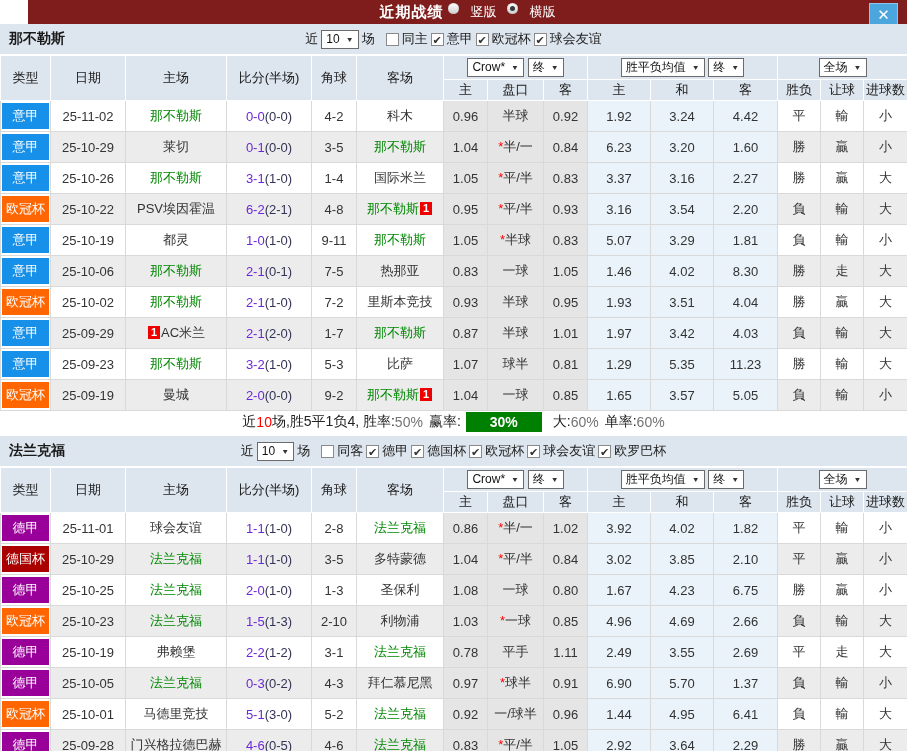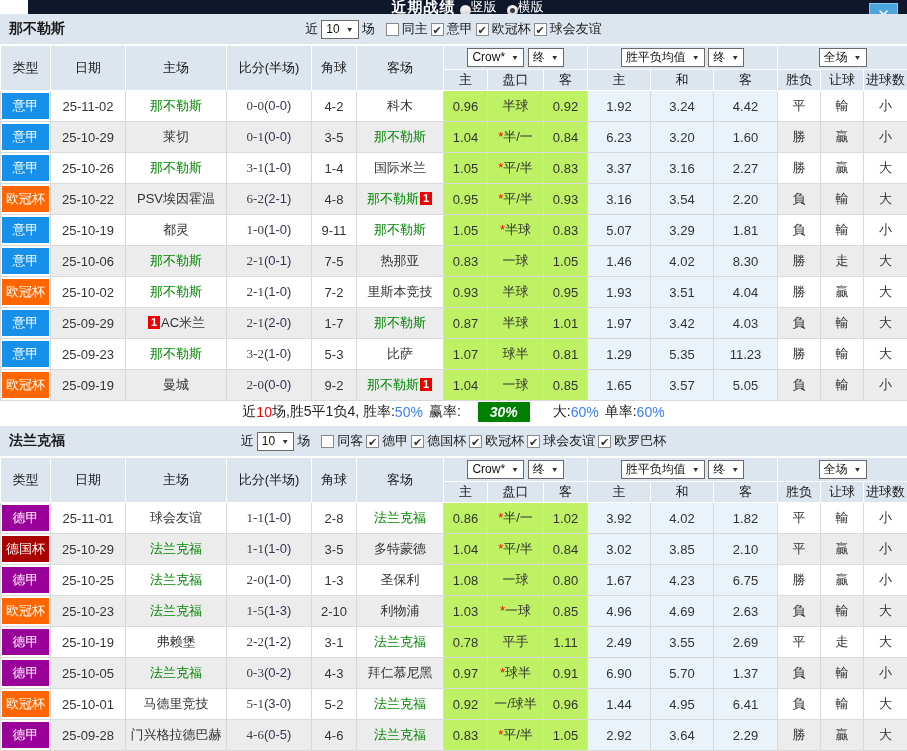--- a/index.html
+++ b/index.html
@@ -1,23 +1,23 @@
 <!DOCTYPE html>
 <html><head>
 <meta charset="utf-8">
 <style>
   html,body{margin:0;padding:0;background:#fff;}
   body{width:907px;font-family:"Liberation Sans","DejaVu Sans",sans-serif;-webkit-font-smoothing:antialiased;}
   .dialog{width:907px;}
 
   
-  .titlebar{height:14px;background:#0f172a;position:relative;display:flex;align-items:center;justify-content:center;color:#fff;margin-left:28px;}
+  .titlebar{height:24px;background:#7f1d1d;position:relative;display:flex;align-items:center;justify-content:center;color:#fff;margin-left:28px;}
   .title{font-size:15px;font-weight:bold;letter-spacing:1px;}
   .radio-group{display:inline-flex;align-items:center;margin-left:4px;gap:10px;}
-  .radio{display:inline-flex;align-items:flex-end;gap:0;font-size:13px;cursor:pointer;}
+  .radio{display:inline-flex;align-items:flex-start;gap:12px;font-size:13px;cursor:pointer;}
   .rd{width:11px;height:11px;border-radius:50%;background:linear-gradient(#ffffff,#cfcfcf);box-shadow:inset 0 0 1px #999;}
   .rd.on{display:flex;align-items:center;justify-content:center;}
   .rd.on::after{content:'';width:5px;height:5px;border-radius:50%;background:#3a3a3a;}
   .close{position:absolute;right:9px;top:3px;width:27px;height:22px;background:#4ba6dd;border:1px solid #8cc6ec;color:#fff;font-weight:bold;font-size:15px;display:flex;align-items:center;justify-content:center;cursor:pointer;}
 
   
   .filterbar{height:30px;background:#dde5ee;position:relative;display:flex;align-items:center;border-bottom:1px solid #fff;}
   .teamname{position:absolute;left:9px;font-size:14px;font-weight:bold;color:#1a1a1a;}
   .filters{margin:0 auto;display:flex;align-items:center;gap:3px;font-size:13px;color:#222;}
   .filters .gap{width:5px;}
@@ -26,39 +26,39 @@
   .selbox .arr{font-size:8px;color:#333;transform:scaleY(.9);}
 
   
   table.grid{width:907px;table-layout:fixed;border-collapse:collapse;}
   .grid th{background:#dde5ee;border:1px solid #fff;font-weight:normal;font-size:13px;color:#1a1a1a;padding:0;}
   .grid tr.h1 th{height:23px;}
   .grid tr.h2 th{height:20px;}
   .grid td{border:1px solid #d9d9d9;height:28px;padding:0 1px;text-align:center;font-size:13px;color:#333;white-space:nowrap;overflow:hidden;}
   td.c-plain{background:#fff;}
   tr.alt td.c-plain{background:#ececec;}
-  td.c-peach{background:#bef264;}
+  td.c-peach{background:#e5e5e5;}
   td.c-blue{background:#e9f3f9;}
   td.c-type{background:#fff;padding:1px;}
   .badge{height:26px;display:flex;align-items:center;justify-content:center;color:#fff;font-size:13px;}
   .tg{color:#008800;}
-  .sc{color:#404040;font-family:Liberation Serif, serif;}
+  .sc{color:#6d28d9;}
   .hf{color:#333355;}
   .star{color:#ff0000;}
   .cr{color:#e60000;}
   .cg{color:#008800;}
   .cbl{color:#1414cc;}
   .card{display:inline-block;background:#ee0000;color:#fff;font-size:11px;font-weight:bold;line-height:13px;padding:0 3px;margin:0 1px;vertical-align:1px;}
 
   
   .summary{height:22px;background:#fff;display:flex;align-items:center;justify-content:center;font-size:14px;color:#222;}
   .summary .red{color:#ff0000;}
-  .summary .blue{color:#3b82f6;}
+  .summary .blue{color:#737373;}
   .summary .sp{margin-left:6px;}
-  .winbadge{background:#008000;color:#fff;font-weight:bold;padding:2px 12px;margin:0 17px;font-style:italic;}
+  .winbadge{background:#008000;color:#fff;font-weight:bold;padding:2px 24px;margin:0 5px;}
   .secgap{height:3px;background:#fff;}
 </style>
 </head>
 <body>
 
 <div class="dialog">
 
   <div class="titlebar">
     <span class="title">近期战绩</span>
     <span class="radio-group">
@@ -526,21 +526,21 @@
             <td class="c-plain">25-10-23</td>
             <td class="c-plain"><span class="tg">法兰克福</span></td>
             <td class="c-plain"><span class="sc">1-5</span><span class="hf">(1-3)</span></td>
             <td class="c-plain">2-10</td>
             <td class="c-plain"><span>利物浦</span></td>
             <td class="c-peach">1.03</td>
             <td class="c-peach"><span class="star">*</span>一球</td>
             <td class="c-peach">0.85</td>
             <td class="c-blue">4.96</td>
             <td class="c-blue">4.69</td>
-            <td class="c-blue">2.63</td>
+            <td class="c-blue">2.66</td>
             <td class="c-plain cg">負</td>
             <td class="c-plain cg">輸</td>
             <td class="c-plain cr">大</td>
           </tr>
           <tr>
             <td class="c-type">
               <div class="badge" style="background: rgb(153, 0, 153);">德甲</div>
             </td>
             <td class="c-plain">25-10-19</td>
             <td class="c-plain"><span>弗赖堡</span></td>

